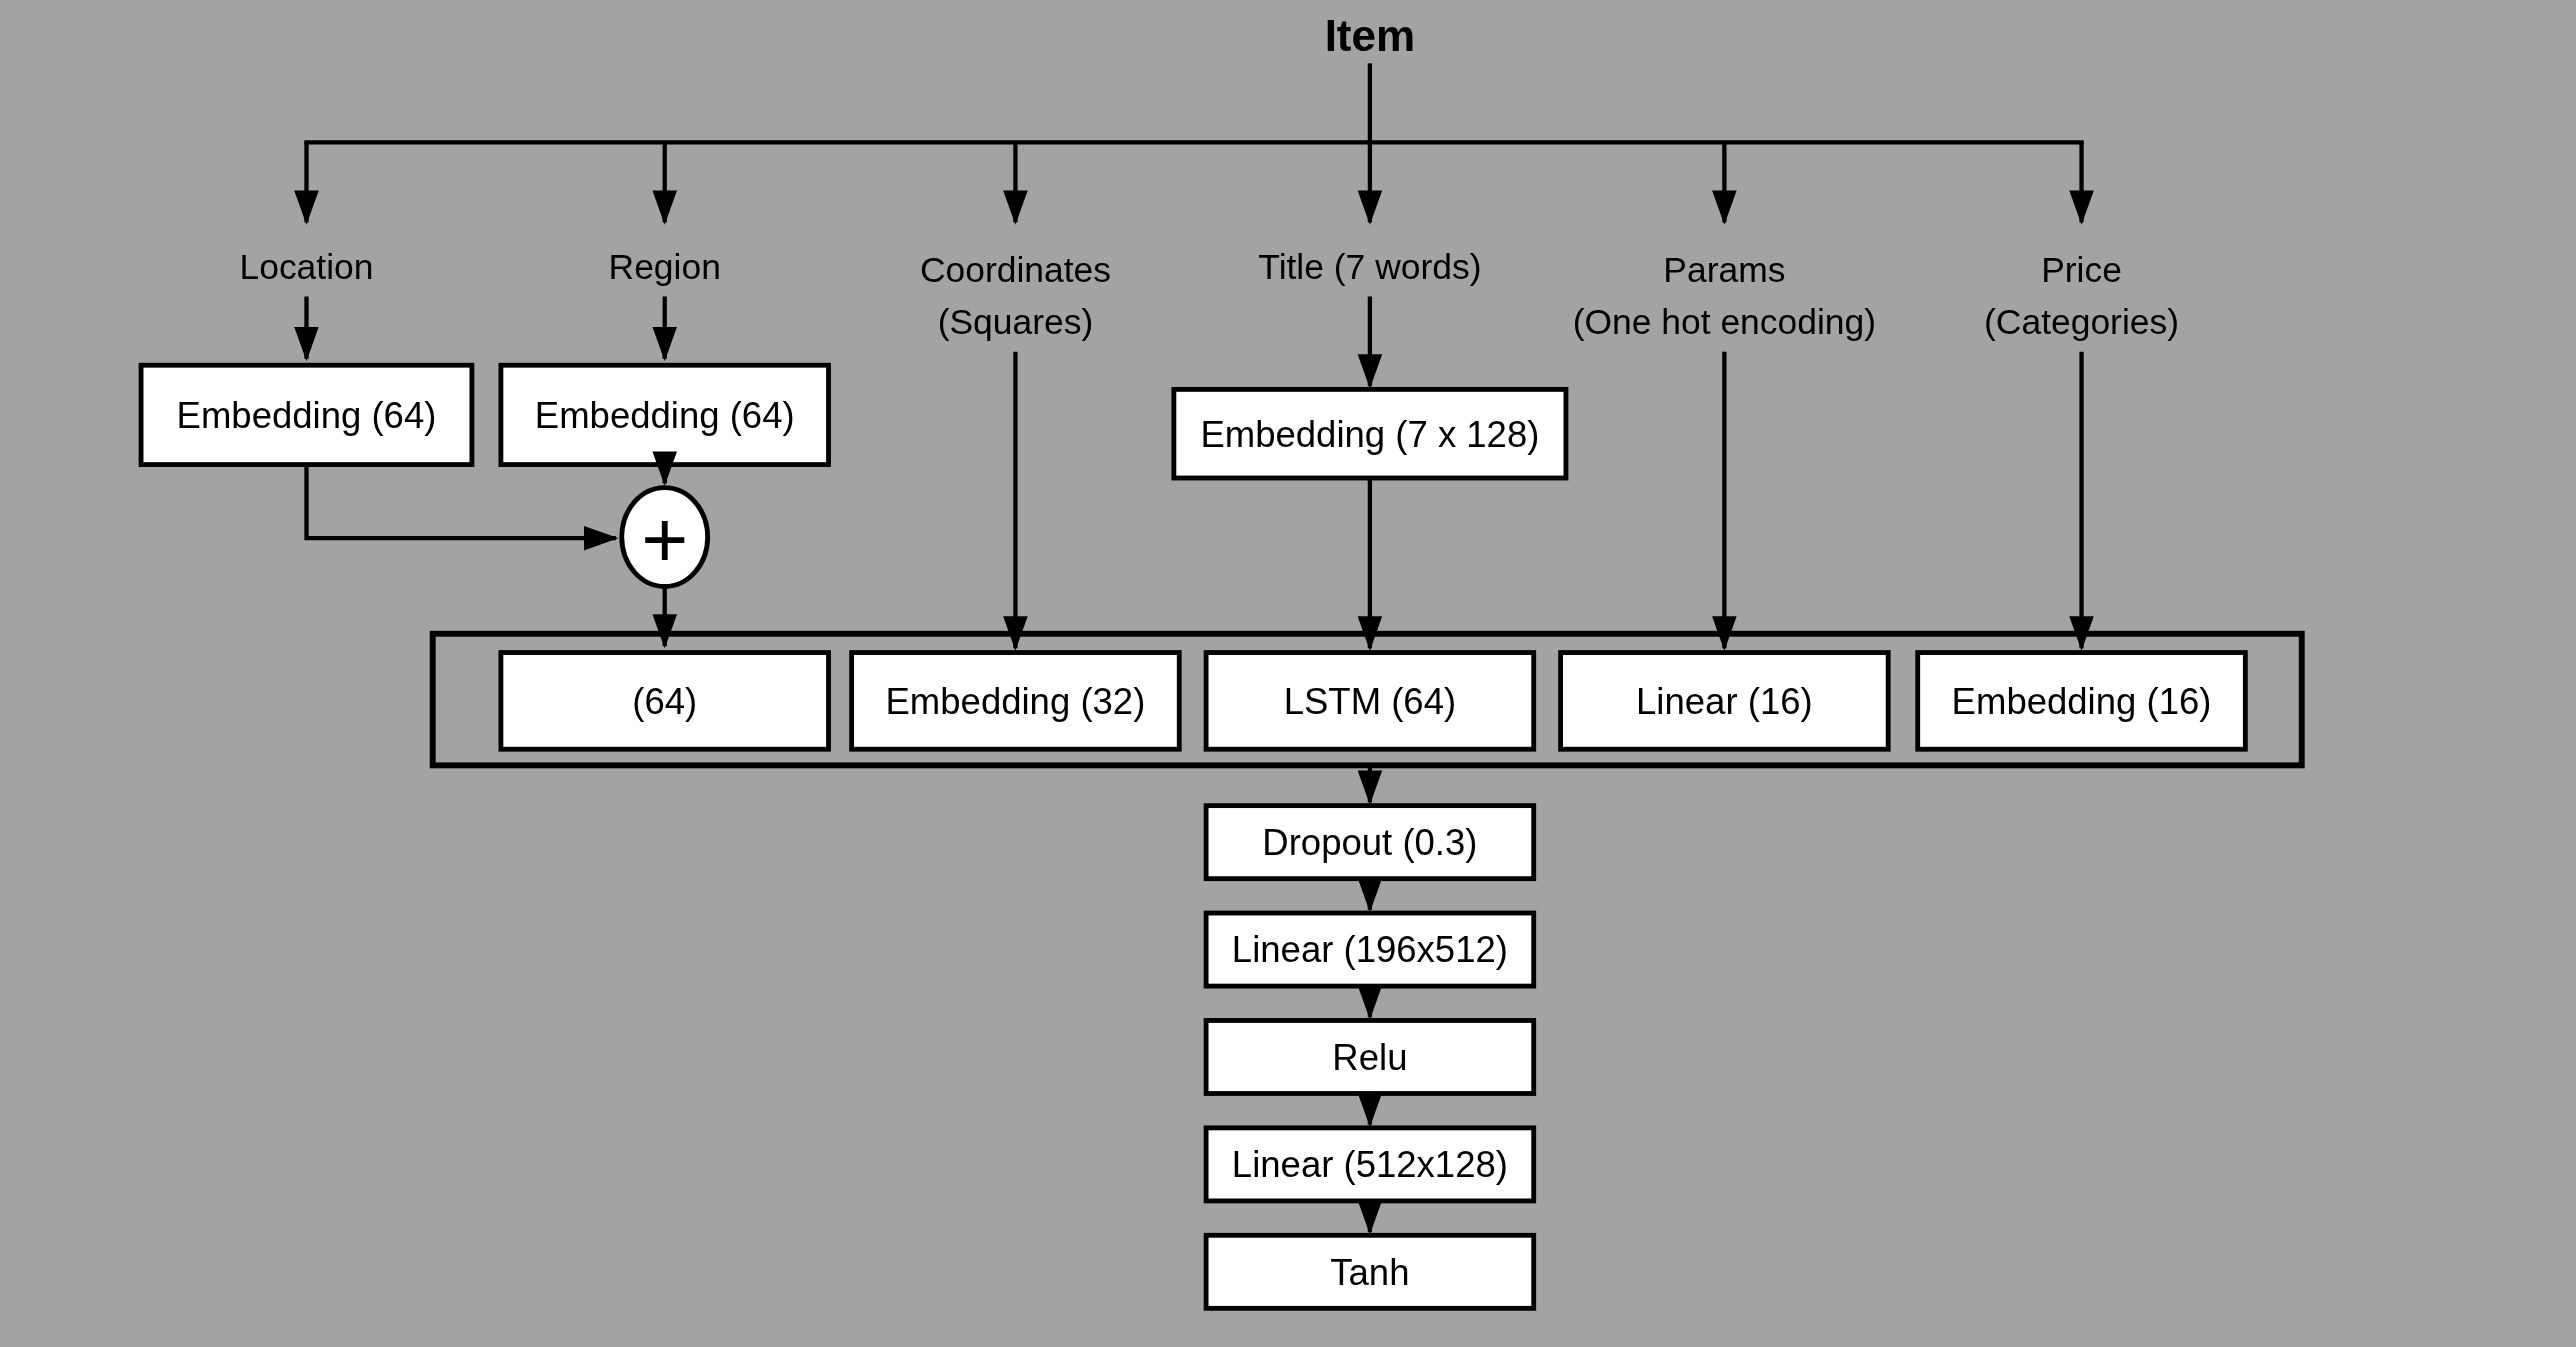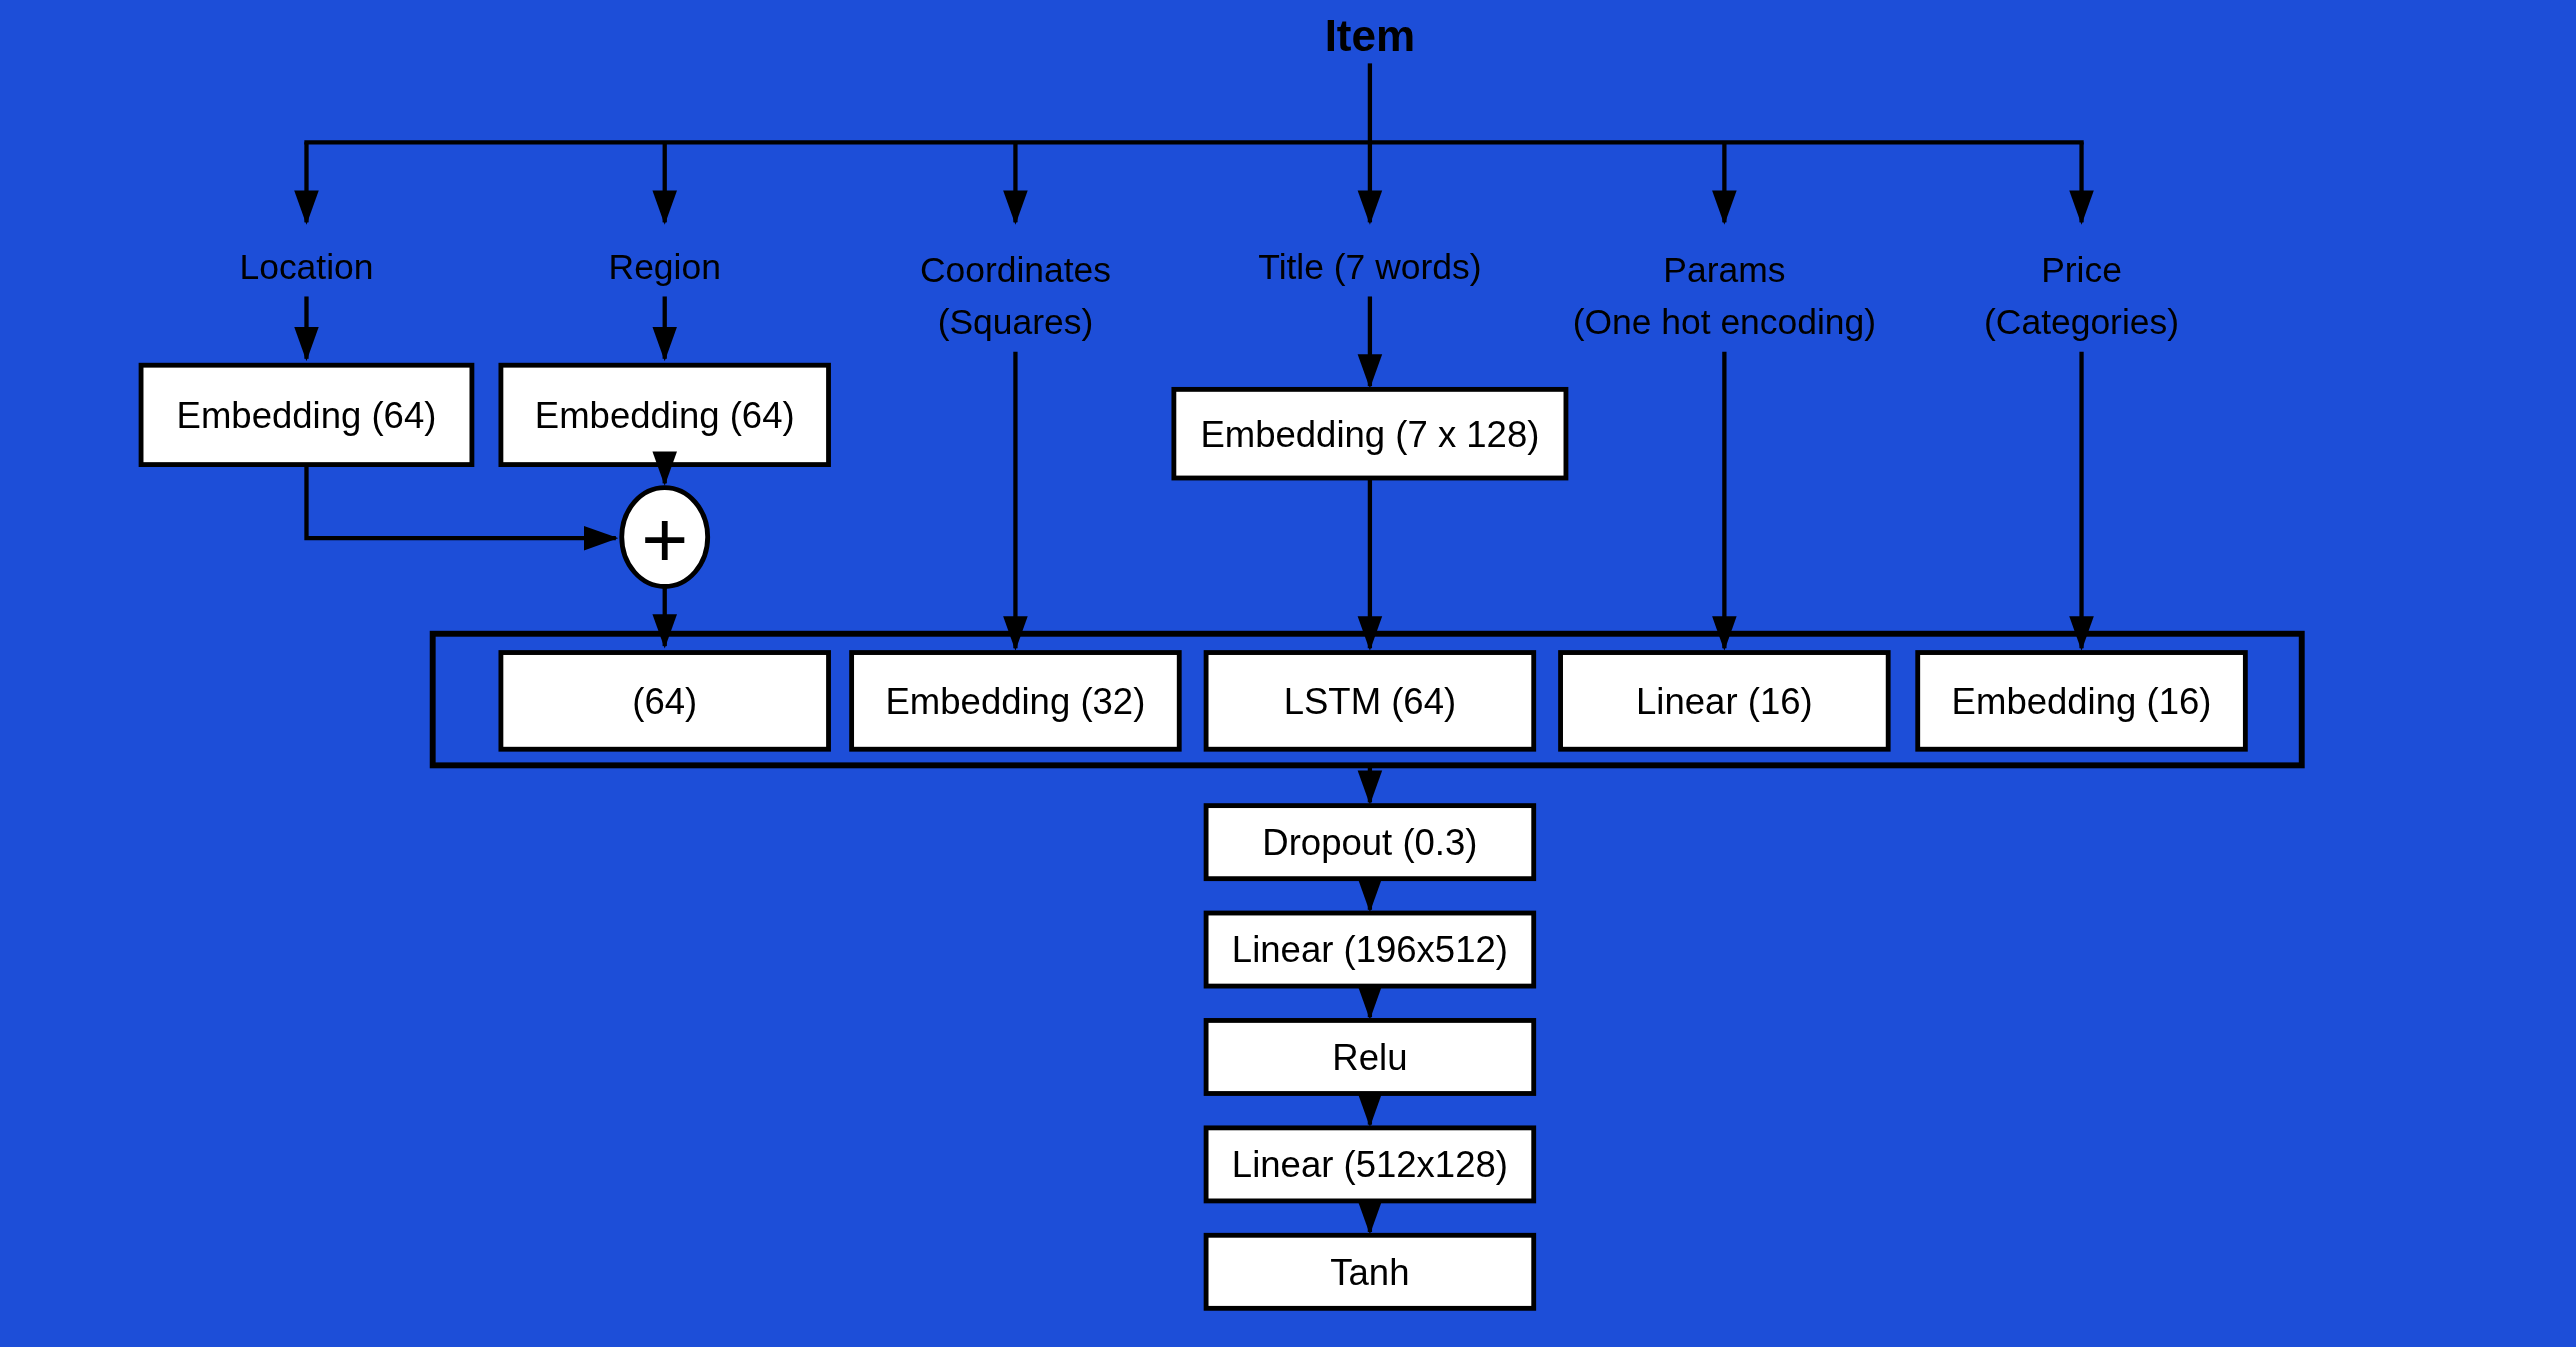--- a/index.html
+++ b/index.html
@@ -7,21 +7,21 @@
     margin: 0;
     padding: 0;
     background: #ffffff;
     width: 2576px;
     height: 1347px;
   }
   .canvas {
     position: relative;
     width: 2576px;
     height: 1347px;
-    background: #1d4ed8;
+    background: #a3a3a3;
     overflow: hidden;
     text-align: center;
   }
   svg { display: block; }
   .lbl {
     font-family: "Liberation Sans", sans-serif;
     font-size: 66px;
     fill: #000000;
   }
   .boxtxt {

